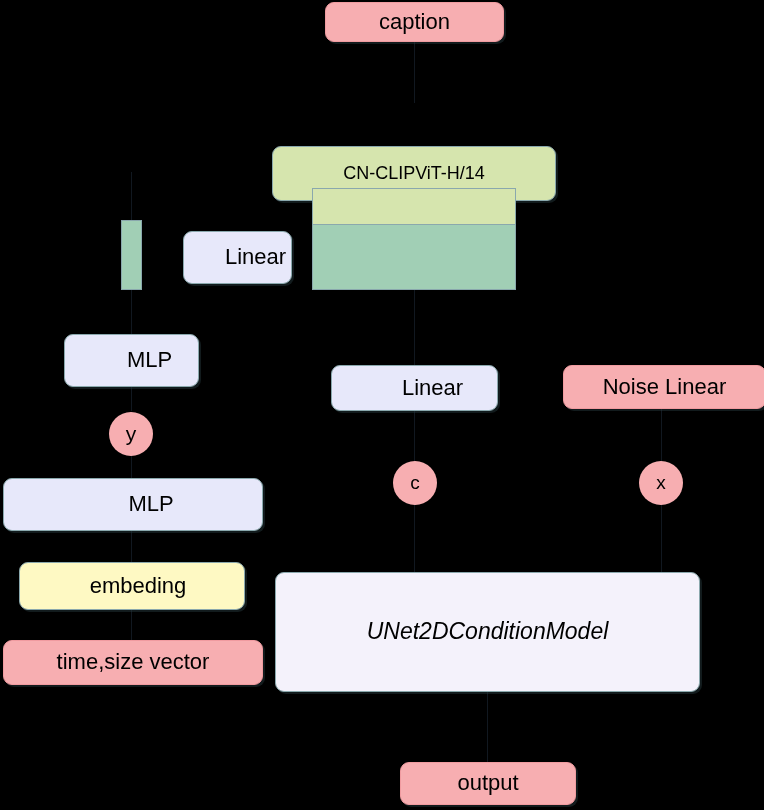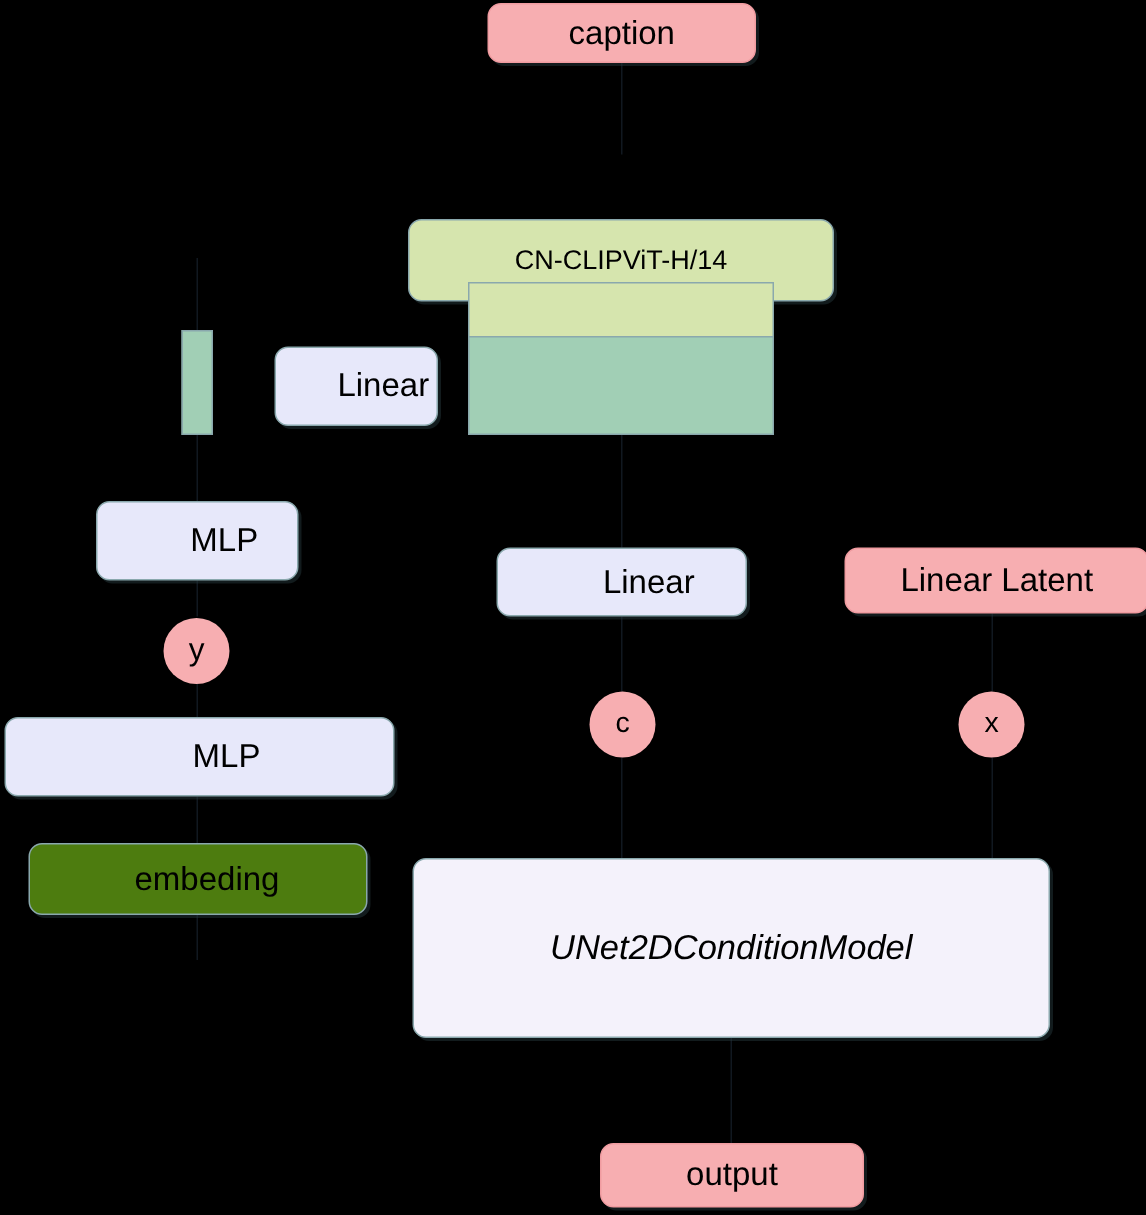--- a/index.html
+++ b/index.html
@@ -44,21 +44,21 @@
     border-radius: 50%;
     display: flex;
     align-items: center;
     justify-content: center;
     color: #000000;
   }
   .fill-pink   { background: #f7aeb1; border-color: #f09ba0; }
   .fill-green  { background: #a1cfb5; }
   .fill-olive  { background: #d6e5ae; }
   .fill-lav    { background: #e7e8fa; padding-left: 36px; }
-  .fill-lgreen { background: #4d7c0f; padding-left: 12px; }
+  .fill-lgreen { background: #fef9c3; padding-left: 12px; }
   .fill-white  { background: #f4f2fb; }
 
   .edge {
     position: absolute;
     background: #111820;
   }
   .edge-v { width: 1px; }
 </style>
 </head>
 <body>
@@ -111,39 +111,42 @@
 
   <div class="circle fill-pink" style="left:109px; top:412px; width:44px; height:44px; font-size:21px;">
     <span>y</span>
   </div>
 
   <div class="node rounded fill-lav" style="left:331px; top:365px; width:167px; height:46px; font-size:22px;">
     <span>Linear</span>
   </div>
 
   <div class="node rounded fill-pink" style="left:563px; top:365px; width:203px; height:44px; font-size:22px;">
-    <span>Linear Latent</span>
+    <span>Noise Linear</span>
   </div>
 
   <div class="circle fill-pink" style="left:393px; top:461px; width:44px; height:44px; font-size:19px;">
     <span>c</span>
   </div>
 
   <div class="circle fill-pink" style="left:639px; top:461px; width:44px; height:44px; font-size:19px;">
     <span>x</span>
   </div>
 
   <div class="node rounded fill-lav" style="left:3px; top:478px; width:260px; height:53px; font-size:22px;">
     <span>MLP</span>
   </div>
 
   <div class="node rounded fill-lgreen" style="left:19px; top:562px; width:226px; height:48px; font-size:22px;">
     <span>embeding</span>
   </div>
 
+  <div class="node rounded fill-pink" style="left:3px; top:640px; width:260px; height:45px; font-size:22px;">
+    <span>time,size vector</span>
+  </div>
 
   <div class="node rounded fill-white" style="left:275px; top:572px; width:425px; height:120px; font-size:23px;font-style:italic;">
     <span>UNet2DConditionModel</span>
   </div>
 
   <div class="node rounded fill-pink" style="left:400px; top:762px; width:176px; height:43px; font-size:22px;">
     <span>output</span>
   </div>
 
 </div>

